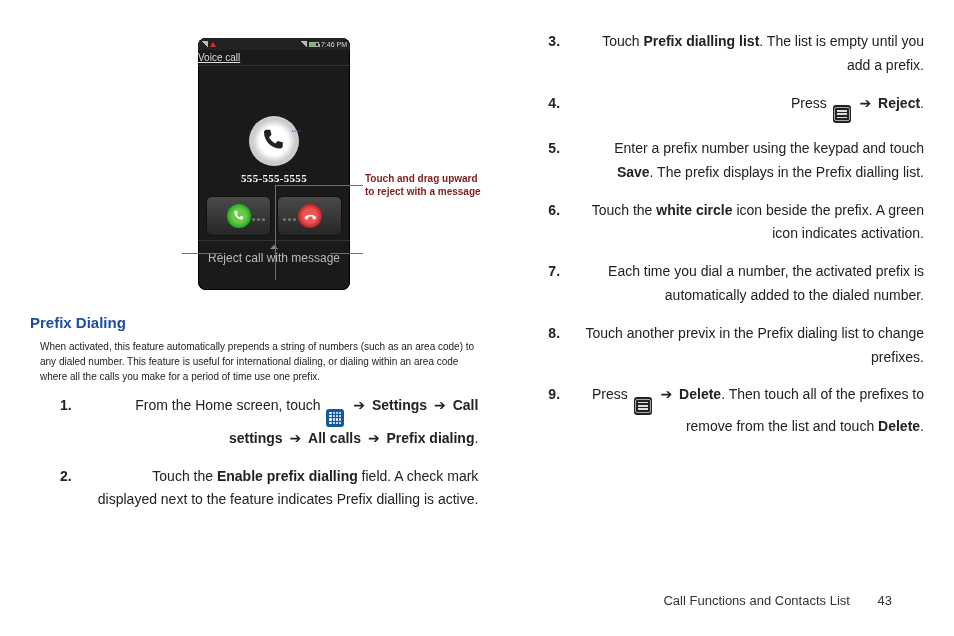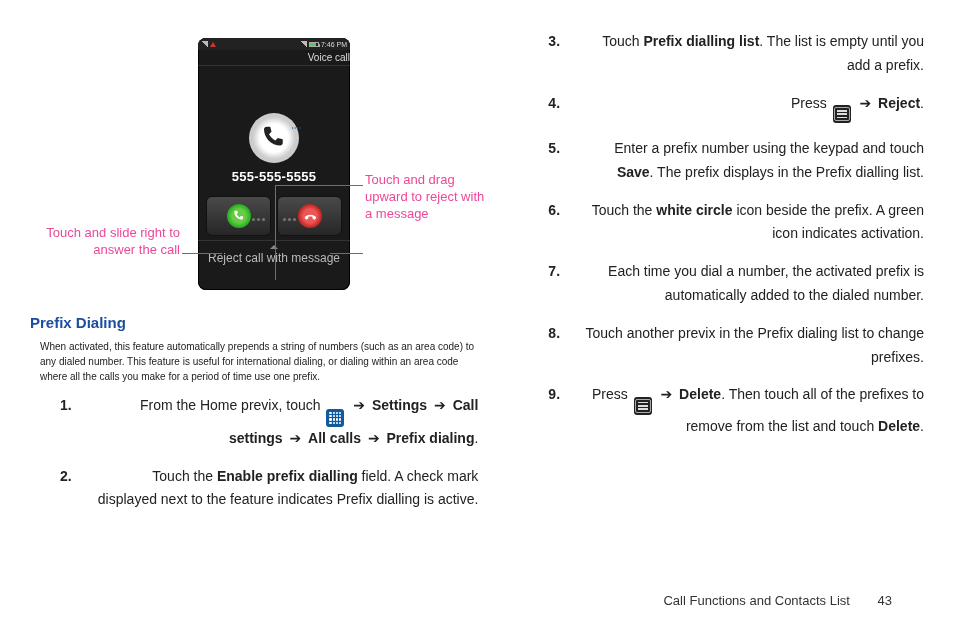--- a/index.html
+++ b/index.html
@@ -55,50 +55,52 @@
   }
   .statusbar .left-icons,
   .statusbar .right-icons { display:flex; gap:2px; align-items:center; }
   .sig { width:7px; height:6px; background:linear-gradient(45deg, transparent 50%, #bbb 50%); }
   .tri-red { width:0; height:0; border-left:3px solid transparent; border-right:3px solid transparent; border-bottom:5px solid #c33; }
   .batt { width:10px; height:5px; border:1px solid #aaa; position:relative; background:linear-gradient(90deg,#5c5 70%, transparent 70%);}
   .batt:after{content:"";position:absolute;right:-2px;top:1px;width:1px;height:3px;background:#aaa;}
 
   .titlebar {
     height: 16px;
-    text-align: right;
+    text-align: left;
     font-size: 10px;
     color: #ddd;
     border-bottom: 1px solid #333;
     line-height: 16px;
+    text-decoration: underline;
   }
   .callarea {
     height: 124px;
     display: flex;
     flex-direction: column;
     align-items: center;
     justify-content: flex-end;
     gap: 6px;
     padding-bottom: 6px;
   }
   .handset-ring {
     width: 50px; height: 50px;
     border-radius: 50%;
     background: radial-gradient(circle at 50% 50%, #fff 40%, #ccc 60%);
     display:flex; align-items:center; justify-content:center;
     position: relative;
   }
   .handset-svg { width: 30px; height: 30px; }
   .waves { position:absolute; right:-2px; top:4px; font-size:10px; color:#1b5fad; }
   .phone-number {
-    font-size: 13px;
+    font-size: 11px;
     font-weight: bold;
     color: #fff;
     font-stretch: condensed;
     letter-spacing: .3px;
+    font-family: Liberation Serif, serif;
   }
   .buttonrow {
     display:flex;
     justify-content:space-between;
     padding: 6px 8px 4px;
     gap:6px;
   }
   .callbtn {
     flex:1;
     height: 40px;
@@ -129,23 +131,24 @@
   .rejectbar .arrow-up {
     width:0;height:0;
     border-left:4px solid transparent;
     border-right:4px solid transparent;
     border-bottom:4px solid #888;
     margin: 0 auto 2px;
   }
 
   .callout {
     position: absolute;
-    font-size: 13px;
-    color: #ec4899;
+    font-size: 10px;
+    color: #7f1d1d;
     line-height: 1.3;
+    font-weight: bold;
   }
   .callout.left  { text-align: right; }
   .callout.right { text-align: left; }
   .lead {
     position:absolute;
     border-top: 1px solid #168bc8;
   }
   .lead-v {
     position:absolute;
     border-left: 1px solid #168bc8;
@@ -264,36 +267,35 @@
                 </svg>
             </div>
           </div>
         </div>
         <div class="rejectbar">
           <div class="arrow-up"></div>
           <span>Reject call with message</span>
         </div>
       </div>
 
-      <div class="callout left" style="left:0; top:195px; width:150px;">Touch and slide right to answer the call</div>
       <div class="lead" style="left:152px; top:223px; width:40px;"></div>
 
       <div class="callout right" style="left:335px; top:142px; width:120px;">Touch and drag upward to reject with a message</div>
       <div class="lead" style="left:245px; top:155px; width:88px;"></div>
       <div class="lead-v" style="left:245px; top:155px; height:95px;"></div>
 
       <div class="lead" style="left:300px; top:223px; width:33px;"></div>
     </div>
 
     <h3 class="section">Prefix Dialing</h3>
     <p class="intro">When activated, this feature automatically prepends a string of numbers (such as an area code) to any dialed number. This feature is useful for international dialing, or dialing within an area code where all the calls you make for a period of time use one prefix.</p>
 
     <ol class="steps" style="--start:0">
       <li>
-        <span>From the Home previx, touch </span>
+        <span>From the Home screen, touch </span>
         <span class="inline-icon apps">
             <span class="grid">
               <span></span>
               <span></span>
               <span></span>
               <span></span>
               <span></span>
               <span></span>
               <span></span>
               <span></span>

